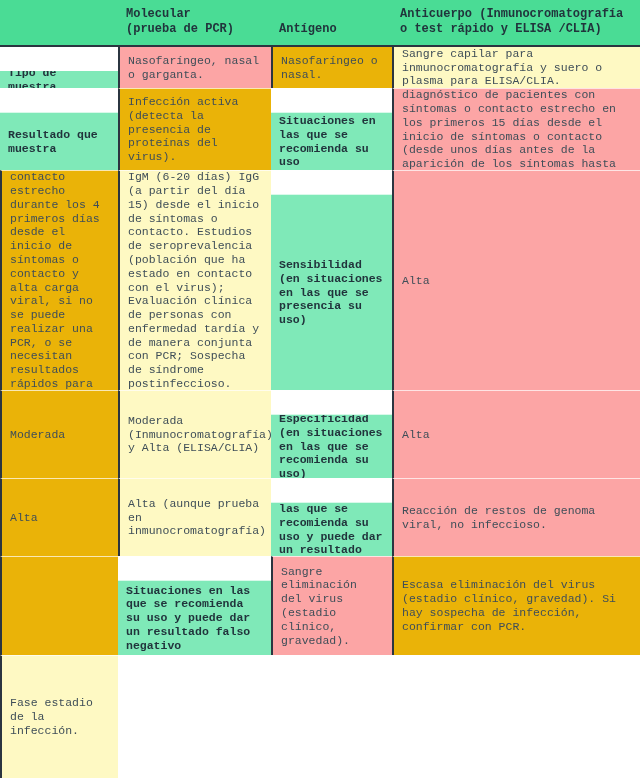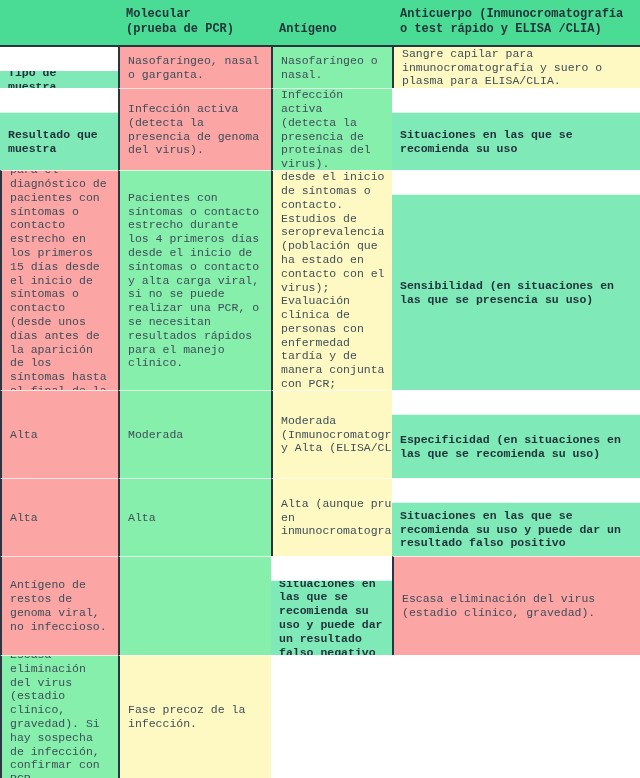--- a/index.html
+++ b/index.html
@@ -35,21 +35,21 @@
   .hd.c1 { padding-right: 26px; }
   
   .lbl {
     background: #7FE9B8;
     font-weight: bold;
     color: #21343c;
     margin-top: 24px;
   }
   
   .c1 { background: #fca5a5; }
-  .c2 { background: #86efac; }
+  .c2 { background: #eab308; }
   .c3 { background: #fef9c3; }
   .hd.c1, .hd.c2, .hd.c3 { background: #4ADC95; }
   
   .bd.c1, .bd.c2, .bd.c3 { border-left: 2px solid #2b3540; }
   
   .sep { border-top: 1px solid rgba(255,255,255,0.7); }
   .txt { display: block; }
 </style>
 </head>
 <body>
@@ -66,40 +66,39 @@
   <div class="cell hd c3">
       <span class="txt">Anticuerpo (Inmunocromatografía o test rápido y ELISA /CLIA)</span>
     </div>
 
   <div class="cell lbl">Tipo de muestra</div>
   <div class="cell bd c1">Nasofaríngeo, nasal o garganta.</div>
   <div class="cell bd c2">Nasofaríngeo o nasal.</div>
   <div class="cell bd c3">Sangre capilar para inmunocromatografía y suero o plasma para ELISA/CLIA.</div>
 
   <div class="cell lbl sep">Resultado que muestra</div>
-  <div class="cell bd c1 sep">Infección activa (detecta la presencia de genoma del virus).</div>
   <div class="cell bd c2 sep">Infección activa (detecta la presencia de proteínas del virus).</div>
 
   <div class="cell lbl sep">Situaciones en las que se recomienda su uso</div>
   <div class="cell bd c1 sep">Patrón de referencia para el diagnóstico de pacientes con síntomas o contacto estrecho en los primeros 15 días desde el inicio de síntomas o contacto (desde unos días antes de la aparición de los síntomas hasta el final de la segunda semana).</div>
   <div class="cell bd c2 sep">Pacientes con síntomas o contacto estrecho durante los 4 primeros días desde el inicio de síntomas o contacto y alta carga viral, si no se puede realizar una PCR, o se necesitan resultados rápidos para el manejo clínico.</div>
   <div class="cell bd c3 sep">IgM (6-20 días) IgG (a partir del día 15) desde el inicio de síntomas o contacto. Estudios de seroprevalencia (población que ha estado en contacto con el virus); Evaluación clínica de personas con enfermedad tardía y de manera conjunta con PCR; Sospecha de síndrome postinfeccioso.</div>
 
   <div class="cell lbl sep">Sensibilidad (en situaciones en las que se presencia su uso)</div>
   <div class="cell bd c1 sep">Alta</div>
   <div class="cell bd c2 sep">Moderada</div>
   <div class="cell bd c3 sep">Moderada (Inmunocromatografía) y Alta (ELISA/CLIA)</div>
 
   <div class="cell lbl sep">Especificidad (en situaciones en las que se recomienda su uso)</div>
   <div class="cell bd c1 sep">Alta</div>
   <div class="cell bd c2 sep">Alta</div>
   <div class="cell bd c3 sep">Alta (aunque prueba en inmunocromatografía)</div>
 
   <div class="cell lbl sep">Situaciones en las que se recomienda su uso y puede dar un resultado falso positivo</div>
-  <div class="cell bd c1 sep">Antígeno de restos de genoma viral, no infeccioso.</div>
+  <div class="cell bd c1 sep">Reacción de restos de genoma viral, no infeccioso.</div>
   <div class="cell bd c2 sep"></div>
 
   <div class="cell lbl sep">Situaciones en las que se recomienda su uso y puede dar un resultado falso negativo</div>
-  <div class="cell bd c1 sep">Escasa eliminación del virus (estadio clínico, gravedad).</div>
+  <div class="cell bd c1 sep">Sangre eliminación del virus (estadio clínico, gravedad).</div>
   <div class="cell bd c2 sep">Escasa eliminación del virus (estadio clínico, gravedad). Si hay sospecha de infección, confirmar con PCR.</div>
-  <div class="cell bd c3 sep">Fase precoz de la infección.</div>
+  <div class="cell bd c3 sep">Fase estadio de la infección.</div>
 
 </div>
 
 </body></html>

